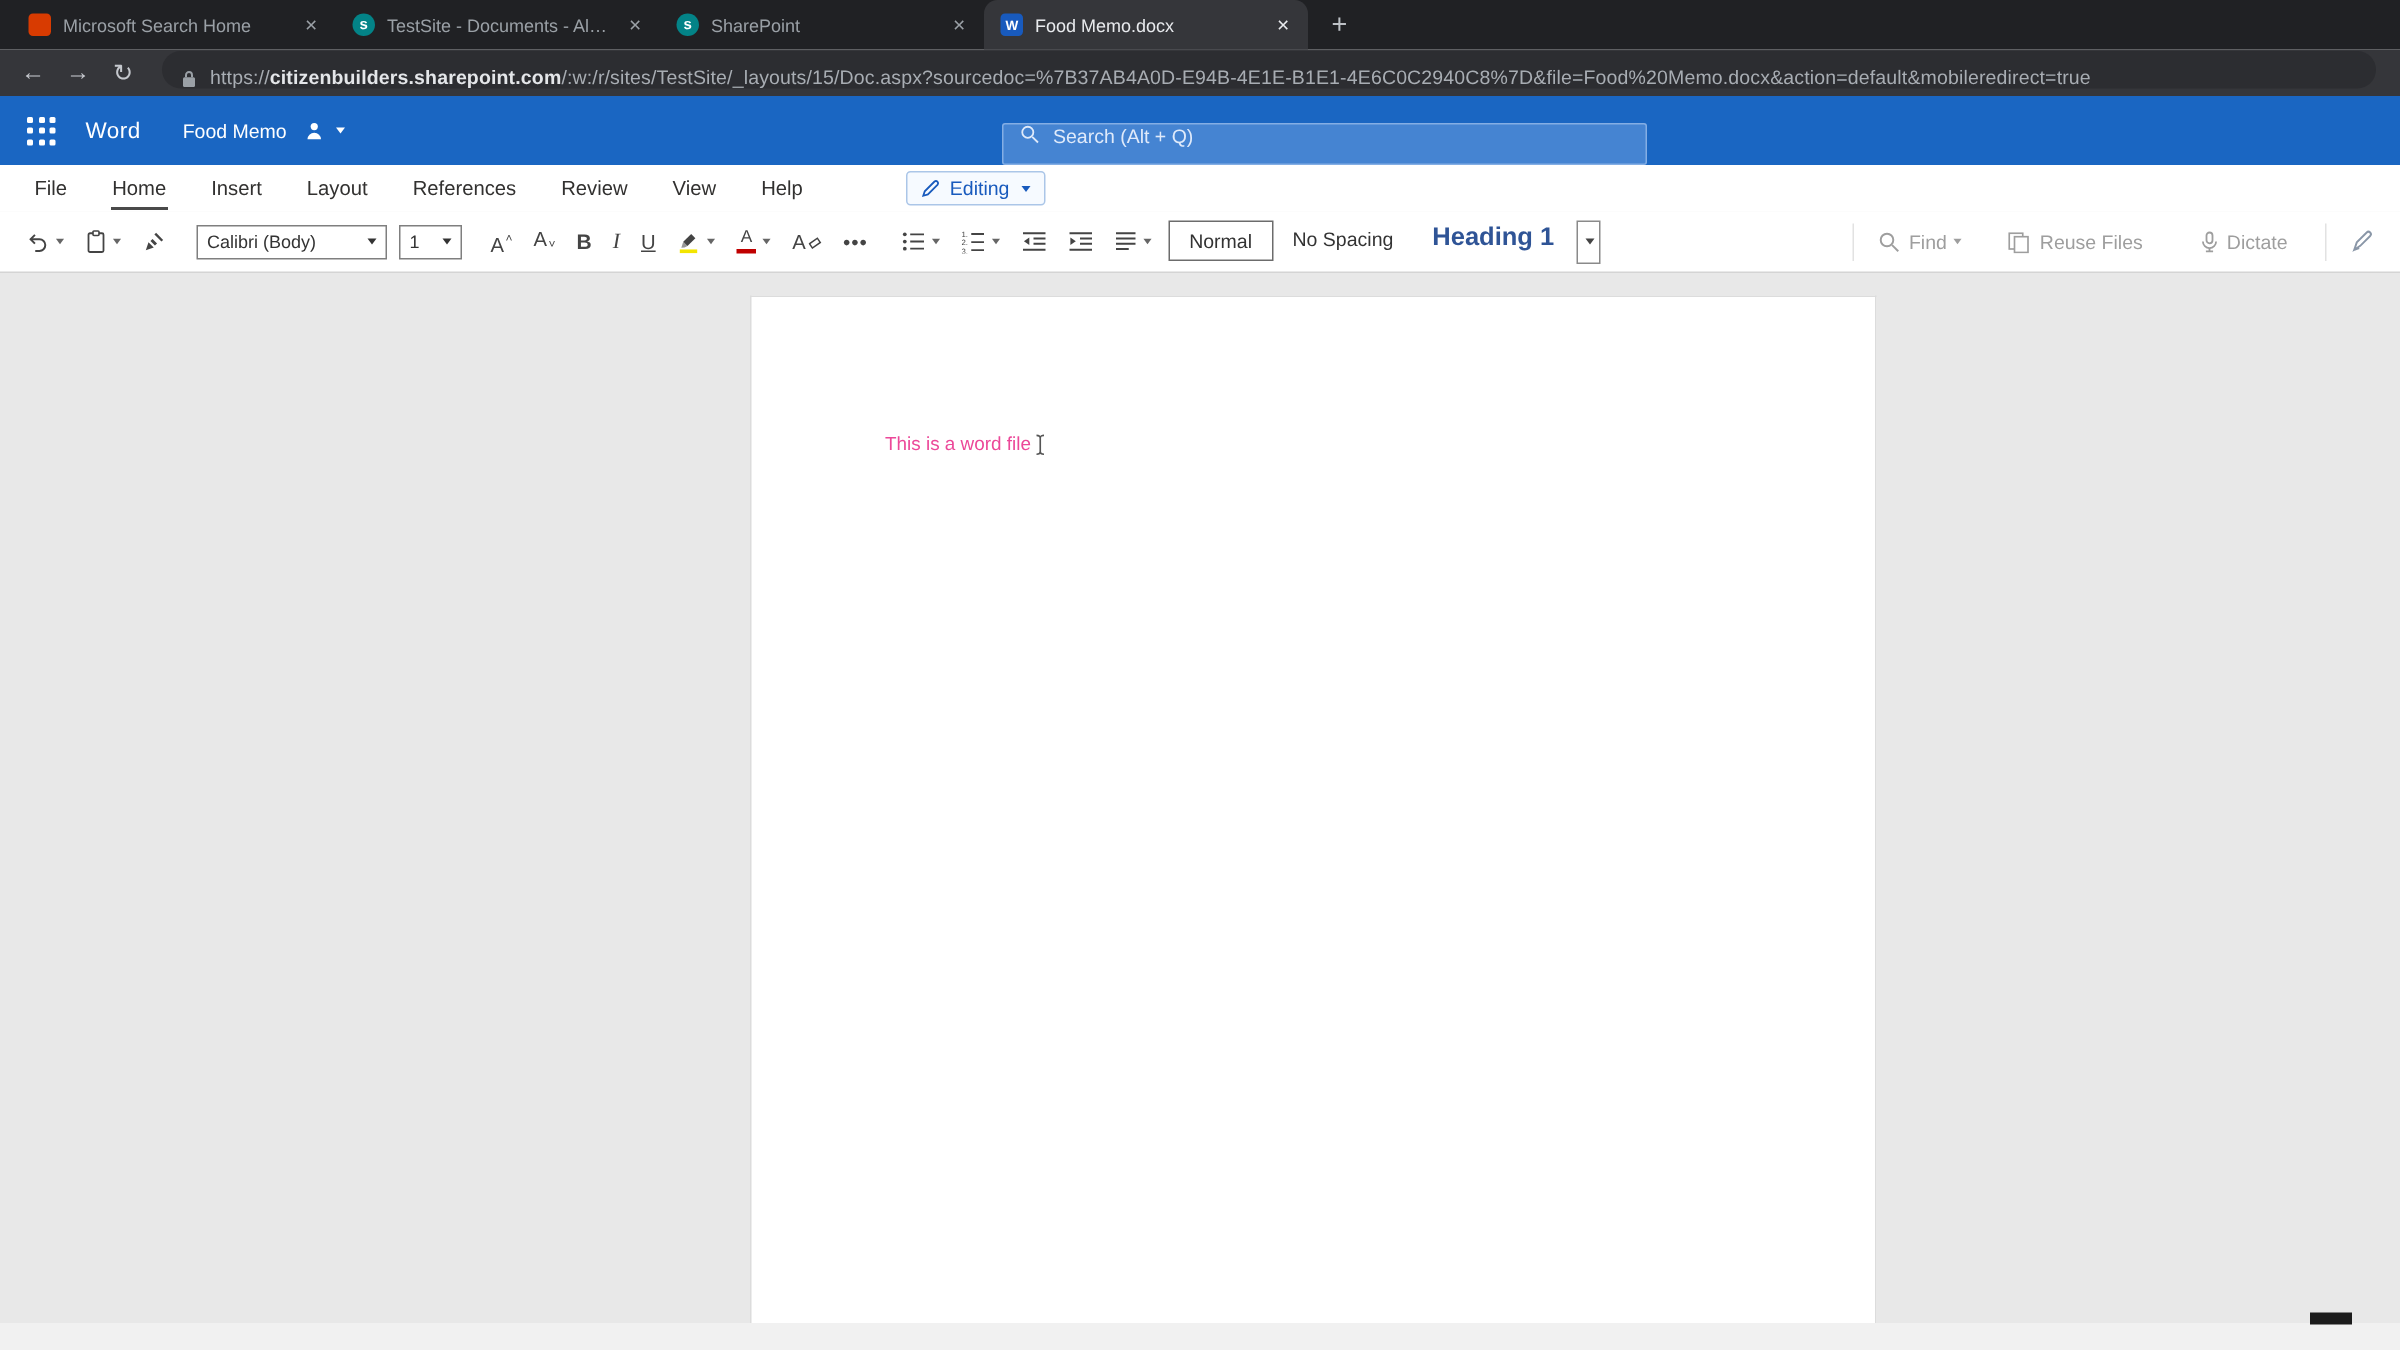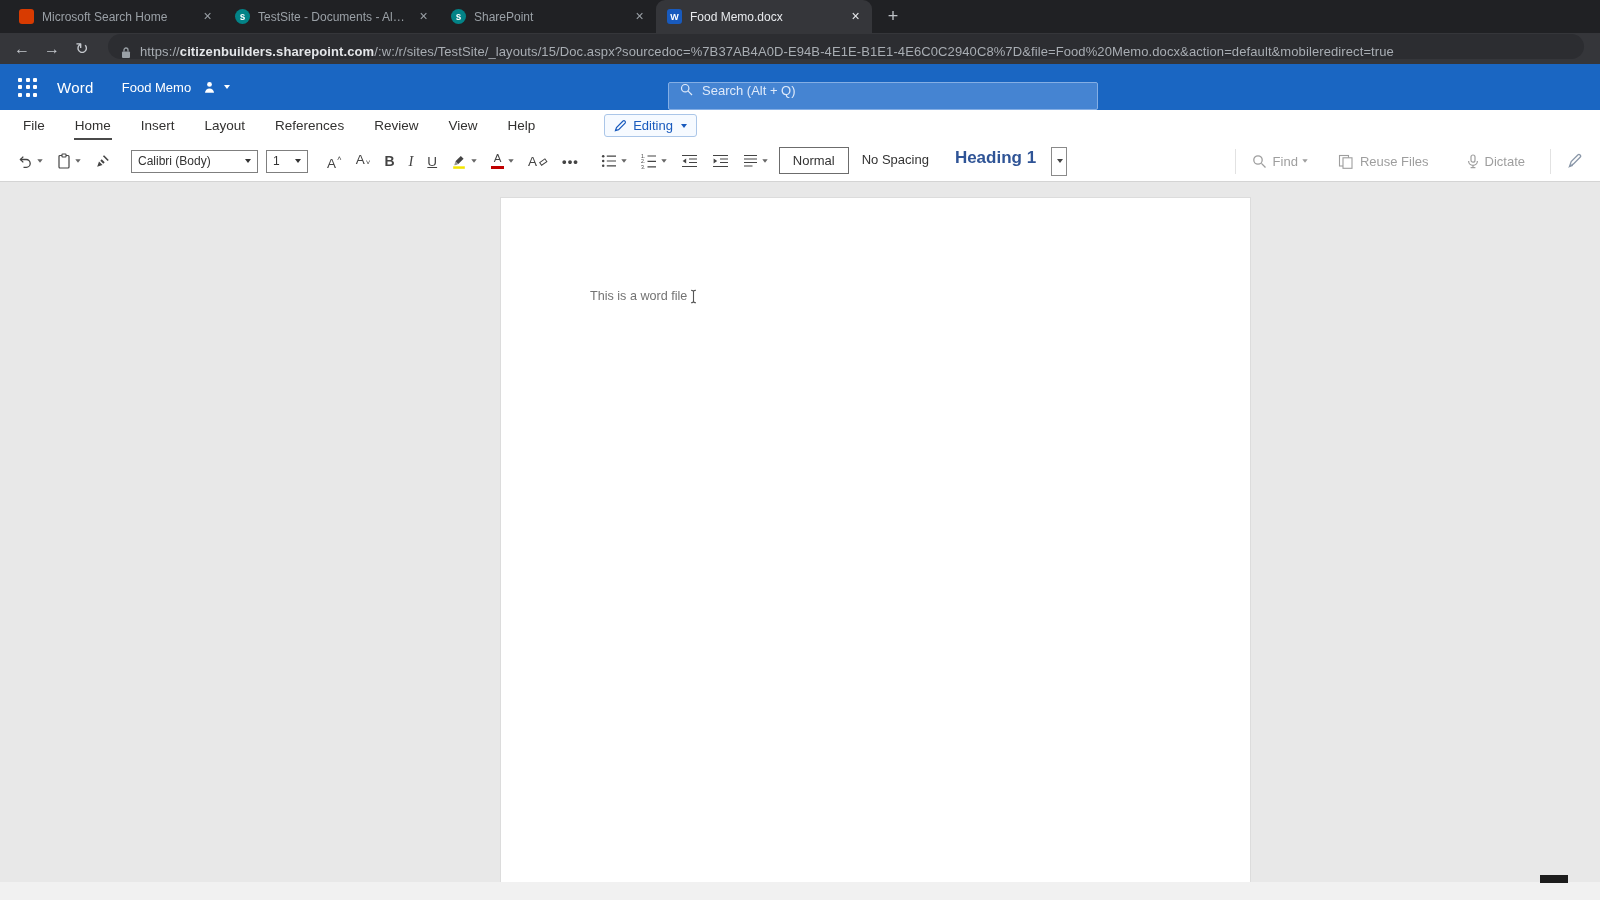--- a/index.html
+++ b/index.html
@@ -94,21 +94,21 @@
     justify-content:center;margin-left:2px}
 
   .grayed{color:#9e9e9e}
   .grayed .chev{border-top-color:#9e9e9e}
   .tb-label{font-size:13px;margin-left:4px;white-space:nowrap}
 
   
   .canvas{position:absolute;top:182px;left:0;right:0;height:700px;background:var(--canvas_gray,#e8e8e8)}
   .page{position:absolute;left:500px;top:15px;width:751px;height:685px;background:#fff;
     border:1px solid #dcdcdc;border-bottom:none}
-  .doc-text{padding:90px 90px 0 89px;font-size:12.6px;color:#737373;line-height:16px;
+  .doc-text{padding:90px 90px 0 89px;font-size:12.6px;color:#ec4899;line-height:16px;
     font-family:"Liberation Sans",sans-serif;display:flex;align-items:center}
   .caret{margin-left:2px;display:inline-flex}
 
   .bottomstrip{position:absolute;top:882px;left:0;right:0;height:18px;background:#f1f1f1}
   .corner-dark{position:absolute;left:1540px;top:875px;width:28px;height:8px;background:#1c1c1c}
 
   svg{display:block;flex:none}
 </style>
 </head>
 <body>

